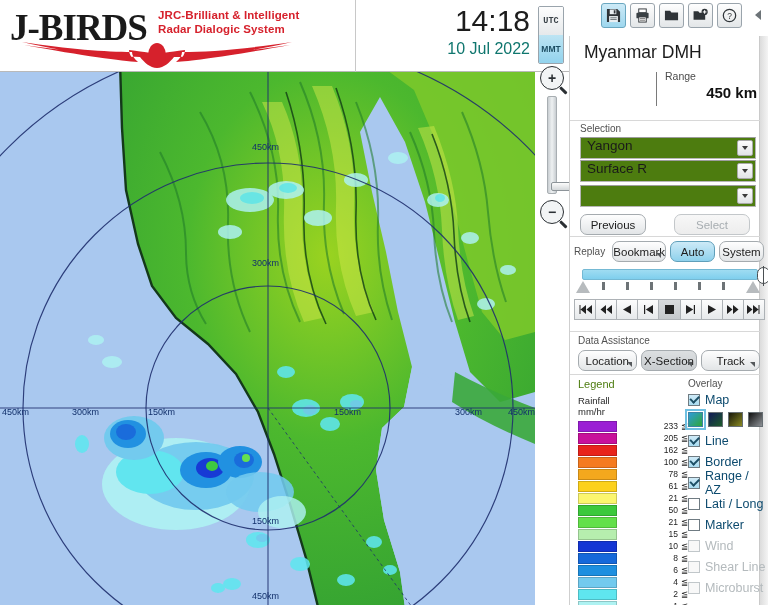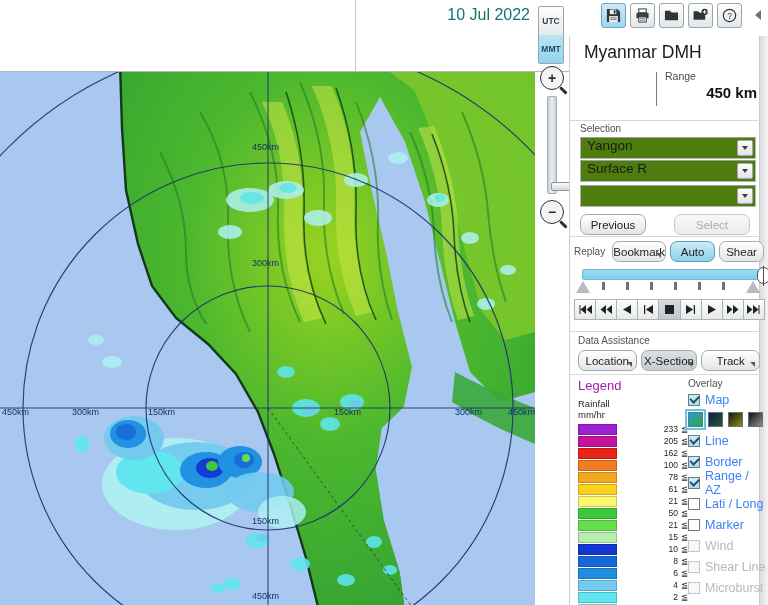--- a/index.html
+++ b/index.html
@@ -53,21 +53,21 @@
     width: 26px; height: 58px;
     border: 1px solid #9aa4ac; border-radius: 2px;
     overflow: hidden;
   }
   .tz-btn {
     width: 100%; height: 50%;
     font-size: 8.5px; font-weight: bold;
     display: flex; align-items: center; justify-content: center;
     color: #3a4248;
   }
-  .tz-btn.inactive { background: linear-gradient(#fdfdfd,#e6e9eb); }
+  .tz-btn.inactive { background: linear-gradient(#fdfdfd,#e6e9eb); font-family: Liberation Mono, monospace; }
   .tz-btn.active   { background: linear-gradient(#bde4f3,#93d3ed); color: #1d4e63; }
 
   .toolbar {
     position: absolute; right: 26px; top: 3px;
     display: flex; gap: 4px; align-items: center;
   }
   .tb-btn {
     width: 25px; height: 25px;
     border: 1px solid #9aa4ac; border-radius: 3px;
     background: linear-gradient(#fefefe,#e3e6e8);
@@ -226,35 +226,52 @@
     border: 1px solid #6f7b82; background: #fff;
     display: flex; align-items: center; justify-content: center;
   }
   .cbx.ck { background: linear-gradient(#cfeaf7,#a9dcf1); }
   .cbx.ck::after {
     content: ""; width: 7px; height: 3.5px;
     border-left: 2px solid #1d4f66; border-bottom: 2px solid #1d4f66;
     transform: rotate(-45deg) translate(1px,-1px);
   }
   .cbx.dis { border-color: #c1c7ca; background: #f8f8f8; }
-  .ov-lbl { font-size: 12.5px; color: #3b82f6; }
+  .ov-lbl { font-size: 12.5px; color: #0c4a6e; }
   .ov-lbl.dis { color: #b4babd; }
   .swatches { display: flex; gap: 5px; margin: 2px 0 3px 0; }
   .sw { width: 15px; height: 15px; border: 1px solid #676f74; }
   .sw.selg { outline: 2px solid #6fc0e2; outline-offset: 1px; border-color: #3d82a3; }
 </style>
 </head>
 <body>
 
 <div class="header">
 
+  <div class="logo-wrap">
+    <div class="logo-main">J-BIRDS</div>
+    <div class="logo-sub">
+      <div>JRC-Brilliant &amp; Intelligent</div>
+      <div>Radar  Dialogic  System</div>
+    </div>
+    <svg class="logo-bird" width="270" height="26" viewBox="0 0 270 26">
+      <path d="M135 26 C128 26 122 20 118 15 C96 14 60 11 2 3 C62 14 100 19 116 20 C112 17 110 13 110 10
+               C84 10 46 7 0 0 C48 11 88 15 110 16 L110 16 C108 13 107 10 107 8
+               C160 15 110 8 135 8 Z" fill="#d6212c"></path>
+      <path d="M135 26 C142 26 148 20 152 15 C174 14 210 11 268 3 C208 14 170 19 154 20
+               C158 17 160 13 160 10 C186 10 224 7 270 0 C222 11 182 15 160 16
+               C162 13 163 10 163 8 C110 15 160 8 135 8 Z" fill="#d6212c"></path>
+      <ellipse cx="135" cy="13" rx="9" ry="12" fill="#d6212c"></ellipse>
+    </svg>
+  </div>
 
   <div class="hdr-divider"></div>
 
   <div class="clock">
+    <div class="clock-time">14:18</div>
     <div class="clock-date">10 Jul 2022</div>
   </div>
 
   <div class="tz-group">
     <div class="tz-btn inactive">UTC</div>
     <div class="tz-btn active">MMT</div>
   </div>
 
   <div class="toolbar">
     <div class="tb-btn active">
@@ -504,21 +521,21 @@
   <div class="divline" style="top:200px"></div>
 
   <div style="position:absolute;left:4px;top:205px;width:190px">
     <div style="display:flex;align-items:center;gap:4px">
       <span class="sec-lbl" style="width:36px">Replay</span>
       <div class="btn" style="width:56px;position:relative">
         <span>Bookmark</span>
         <i class="dd"></i>
       </div>
       <div class="btn sel" style="width:47px">Auto</div>
-      <div class="btn" style="width:47px">Shear</div>
+      <div class="btn" style="width:47px">System</div>
     </div>
 
     <div style="position:relative;height:28px;margin-top:7px">
       <div class="rs-track">
         <div class="rs-thumb"></div>
       </div>
       <i class="rs-tri" style="left:2px"></i>
       <i class="rs-tri" style="left:172px"></i>
       <i class="rs-tick" style="left:28px"></i>
         <i class="rs-tick" style="left:52px"></i>
@@ -593,21 +610,21 @@
       <div class="btn" style="width:70px;position:relative">
         <span>Track</span>
         <i class="dd"></i>
       </div>
     </div>
   </div>
 
   <div class="divline" style="top:338px"></div>
 
   <div class="legend">
-    <div style="font-size:13px;color:#a21caf">Legend</div>
+    <div style="font-size:11px;color:#4d7c0f">Legend</div>
     <div style="font-size:9.5px;color:#2a2a2a;margin-top:5px;line-height:11px">
       <div>Rainfall</div>
       <div>mm/hr</div>
     </div>
     <div id="legend-rows" style="margin-top:3px">
         <div class="lg-row">
           <span class="lg-sw" style="background:#9b1fd4"></span>
           <span class="lg-num">233</span>
           <span class="lg-le">≦</span>
         </div>

